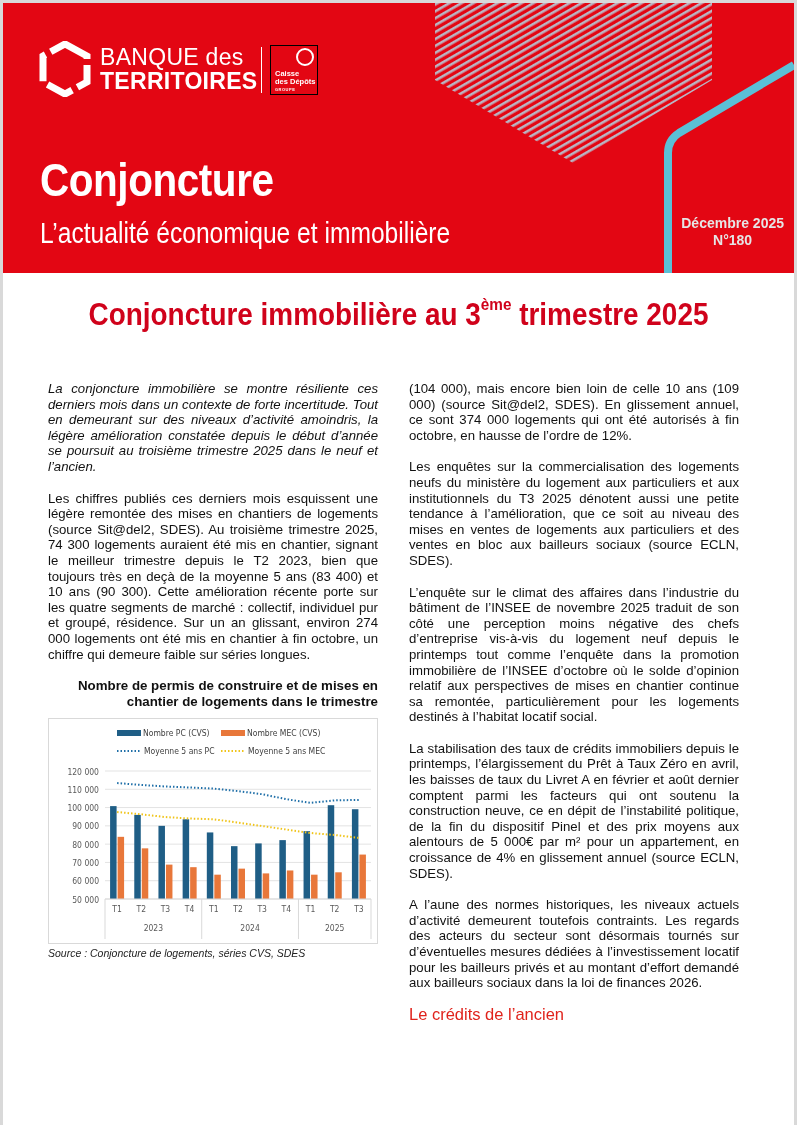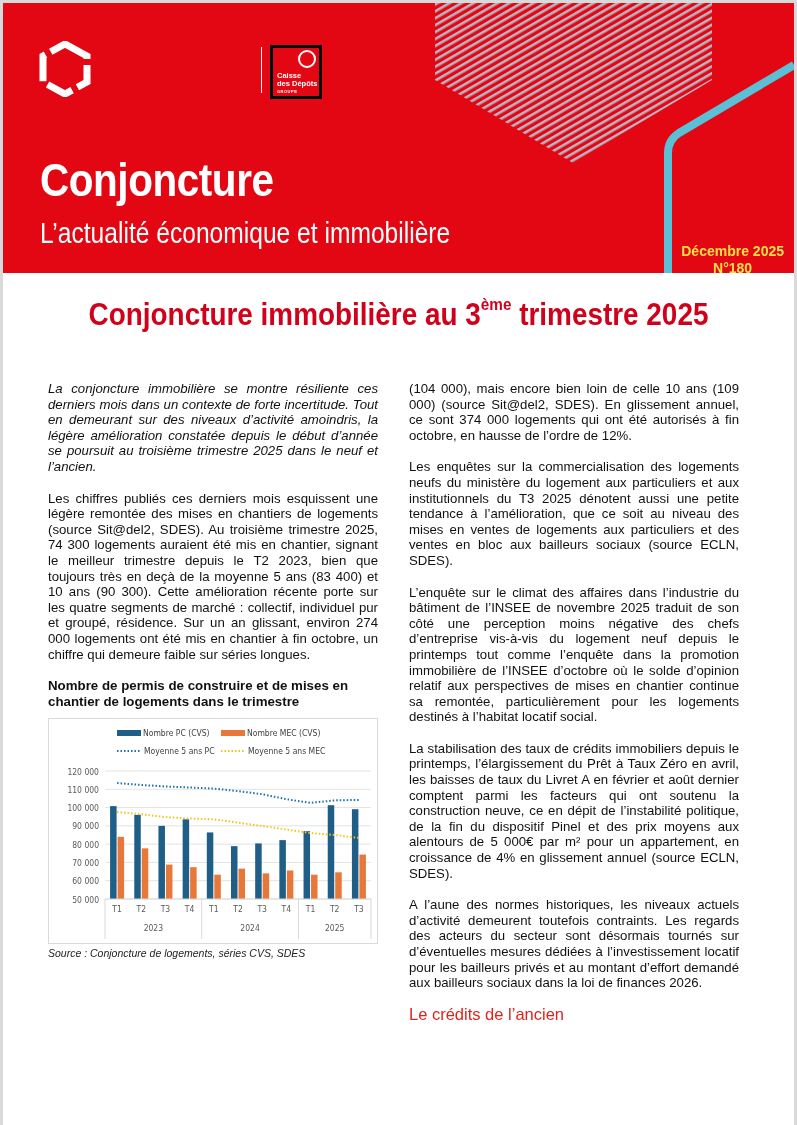--- a/index.html
+++ b/index.html
@@ -5,34 +5,34 @@
   html, body { margin:0; padding:0; }
   body { width:797px; height:1125px; background:#d9d9d9; position:relative; overflow:hidden; font-family:"Liberation Sans", sans-serif; }
   .page { position:absolute; left:3px; top:3px; width:791px; height:1122px; background:#ffffff; overflow:hidden; }
   .header { position:absolute; left:0; top:0; width:791px; height:270px; background:#e30613; overflow:hidden; }
   .header svg.deco { position:absolute; left:0; top:0; }
   .logo { position:absolute; left:36px; top:38px; }
   .brand { position:absolute; left:97px; top:42px; color:#fff; }
   .brand .l1 { font-size:23px; letter-spacing:0.3px; font-weight:normal; line-height:24px; }
   .brand .l2 { font-size:23px; font-weight:bold; letter-spacing:0.3px; line-height:24px; }
   .brand-sep { position:absolute; left:258px; top:44px; width:1px; height:46px; background:#fff; }
-  .cdc { position:absolute; left:267px; top:42px; width:46px; height:48px; border:3px solid #000000; color:#fff; font-size:7.5px; font-weight:bold; line-height:8px; }
+  .cdc { position:absolute; left:267px; top:42px; width:46px; height:48px; border:1px solid #000000; color:#fff; font-size:7.5px; font-weight:bold; line-height:8px; }
   .cdc .seal { position:absolute; right:3px; top:2px; width:18px; height:18px; border-radius:50%; border:2px solid #fff; box-sizing:border-box; }
   .cdc .txt { position:absolute; left:4px; top:24px; }
   .cdc .grp { font-size:4px; letter-spacing:0.5px; }
   .title { position:absolute; left:37px; top:150px; color:#fff; font-size:46px; font-weight:bold; letter-spacing:-0.5px; transform:scaleX(0.88); transform-origin:left; }
   .subtitle { position:absolute; left:37px; top:213px; color:#fff; font-size:30px; transform:scaleX(0.82); transform-origin:left; white-space:nowrap; }
-  .issue { position:absolute; right:10px; top:212px; color:#fde047; font-size:14px; font-weight:bold; text-align:center; line-height:17px;margin-top:28px; }
+  .issue { position:absolute; right:10px; top:212px; color:#e5e5e5; font-size:14px; font-weight:bold; text-align:center; line-height:17px; }
   .main-title { position:absolute; left:0; width:791px; top:294px; text-align:center; color:#d0021b; font-size:31px; font-weight:bold; transform:scaleX(0.9); }
   .main-title sup { font-size:17px; vertical-align:top; position:relative; top:-2px; }
   .col { position:absolute; width:330px; font-size:13.2px; line-height:15.6px; color:#111; text-align:justify; }
   .col p { margin:12px 0 16px 0; }
   .intro { font-style:italic; }
   .h2 { color:#e0231c; font-size:16.5px; margin:0 0 3px 0; font-weight:normal; }
-  .chart-title { font-weight:bold; font-size:13.3px; line-height:16px; margin:0 0 8px 0; text-align:left; }
+  .chart-title { font-weight:bold; font-size:13.3px; line-height:16px; margin:0 0 8px 0; text-align:right; }
   .chart-box { width:330px; height:226px; border:1px solid #d9d9d9; position:relative; box-sizing:border-box; }
   .chart-box svg { position:absolute; left:0; top:0; }
   .source { font-style:italic; font-size:10.5px; margin-top:2px; color:#222; }
 </style>
 </head>
 <body>
 
 <div class="page">
 
   <div class="header">
@@ -43,20 +43,24 @@
           <rect width="6" height="2.6" fill="#b9b6c4"></rect>
         </pattern>
       </defs>
       <polygon points="432,0 709,0 709,77 570,160 432,77" fill="url(#hatch)"></polygon>
       <path d="M 791 62 L 676 130 Q 665 137 665 150 L 665 270" fill="none" stroke="#5bc0d6" stroke-width="8"></path>
     </svg>
 
     <svg class="logo" width="52" height="56" viewBox="0 0 52 56">
       <polygon points="26,3 48,15 48,41 26,53 4,41 4,15" fill="none" stroke="#fff" stroke-width="7" stroke-dasharray="28 6"></polygon>
     </svg>
+    <div class="brand">
+      <div class="l1">BANQUE des</div>
+      <div class="l2">TERRITOIRES</div>
+    </div>
     <div class="brand-sep"></div>
     <div class="cdc">
       <div class="seal"></div>
       <div class="txt">
         <div>Caisse</div>
         <div>des Dépôts</div>
         <div class="grp">GROUPE</div>
       </div>
     </div>
 

